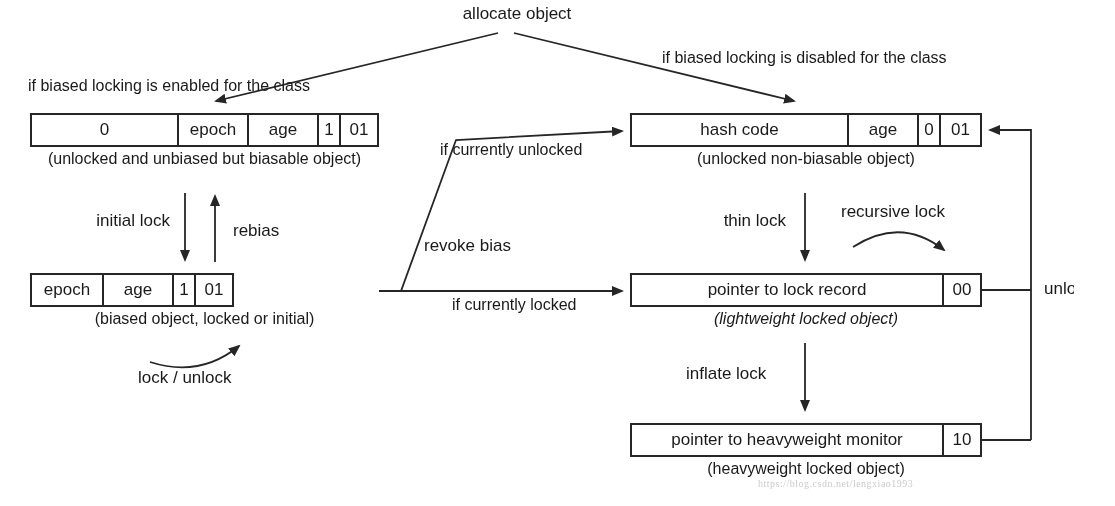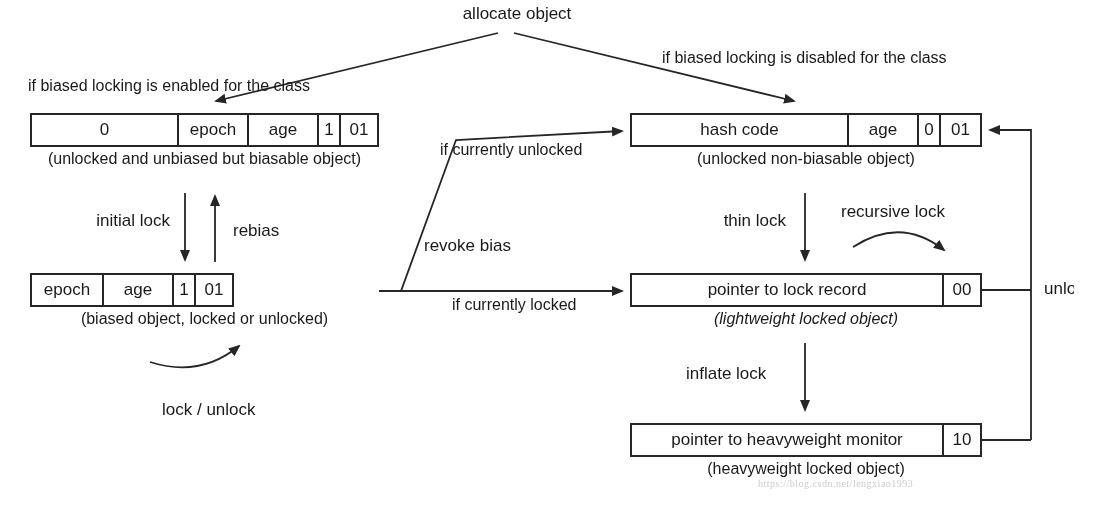--- a/index.html
+++ b/index.html
@@ -115,23 +115,23 @@
 
   <div class="lbl ta-r" style="left:58px; top:211px; width:112px;">initial lock</div>
   <div class="lbl" style="left:233px; top:221px;">rebias</div>
 
   <div class="mark-box" style="left:30px; top:273px;">
     <div class="cell" style="width:70px;">epoch</div>
     <div class="cell" style="width:70px;">age</div>
     <div class="cell" style="width:22px;">1</div>
     <div class="cell" style="width:38px;">01</div>
   </div>
-  <div class="caption" style="left:30px; top:310px; width:349px;">(biased object, locked or unlocked)</div>
+  <div class="caption" style="left:30px; top:310px; width:349px;">(biased object, locked or initial)</div>
 
-  <div class="lbl" style="left:138px; top:400px;margin-left:24px;">lock / unlock</div>
+  <div class="lbl" style="left:138px; top:368px;">lock / unlock</div>
 
   <div class="lbl small" style="left:440px; top:141px;">if currently unlocked</div>
   <div class="lbl" style="left:424px; top:236px;">revoke bias</div>
   <div class="lbl small" style="left:452px; top:296px;">if currently locked</div>
 
   <div class="mark-box" style="left:630px; top:113px;">
     <div class="cell" style="width:215px;">hash code</div>
     <div class="cell" style="width:70px;">age</div>
     <div class="cell" style="width:22px;">0</div>
     <div class="cell" style="width:41px;">01</div>

